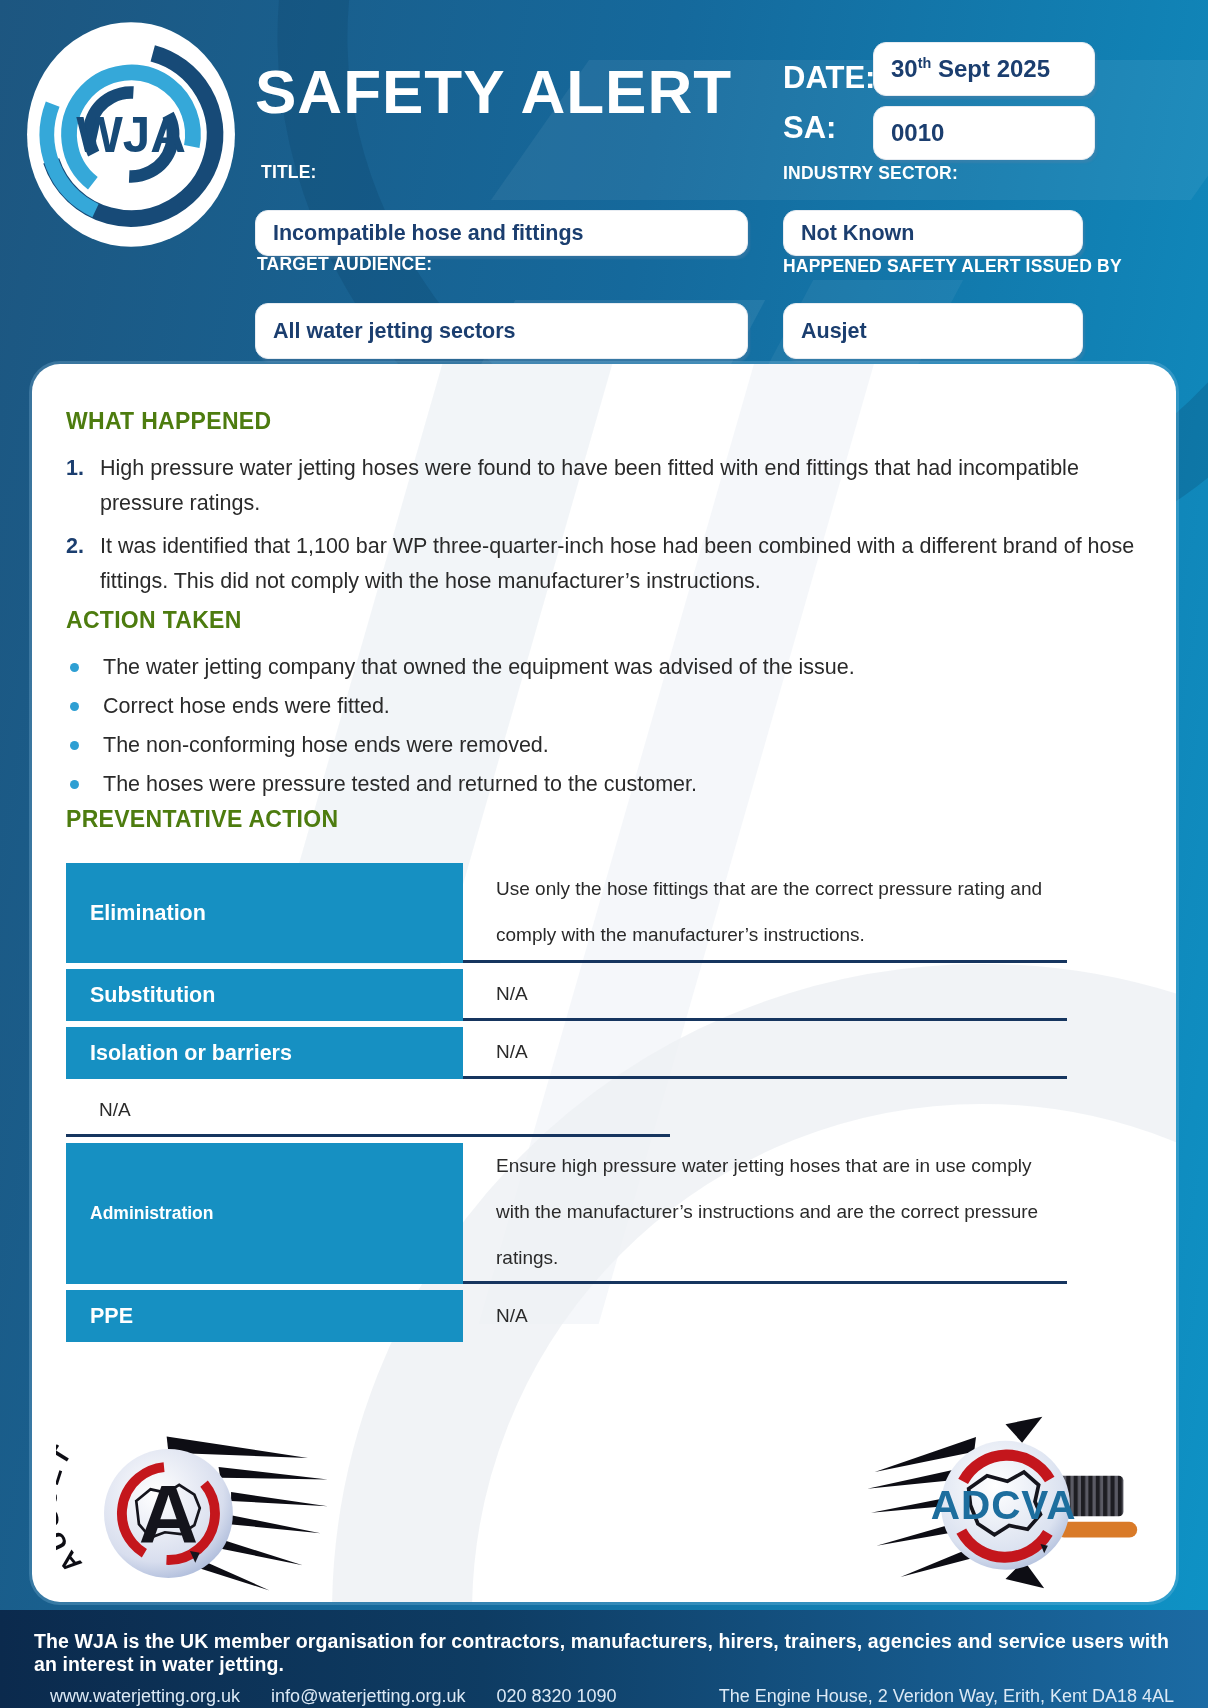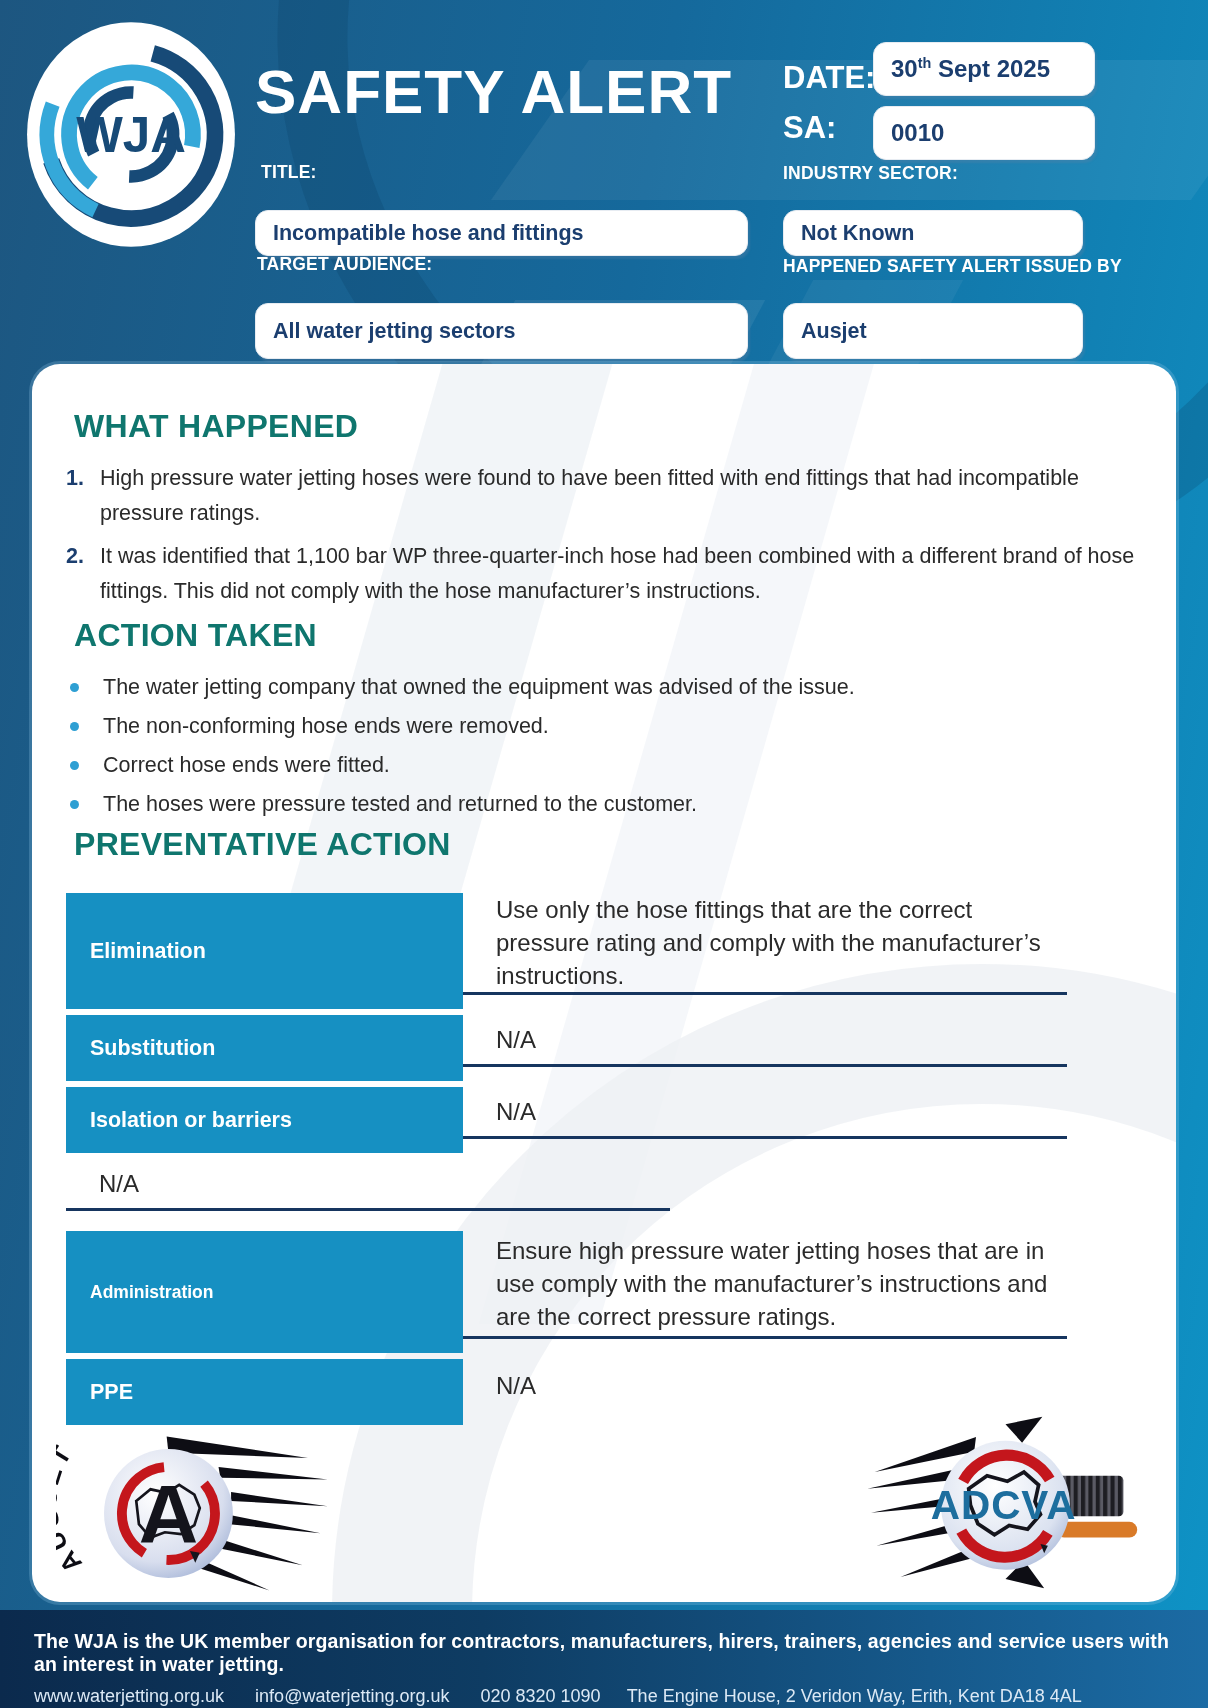--- a/index.html
+++ b/index.html
@@ -31,47 +31,47 @@
   
   .card{position:absolute; left:32px; top:364px; width:1144px; height:1238px; background:#ffffff;
         border-radius:28px; overflow:hidden; box-shadow:0 0 0 3px rgba(150,205,235,0.25);}
   .card-inner{position:relative; z-index:1; padding:44px 34px 0 34px;}
   .wm{position:absolute; z-index:0;}
   .wm1{left:330px; top:-40px; width:170px; height:640px; background:#eef1f6; transform:skewX(-16deg); opacity:.75;}
   .wm2{left:590px; top:-40px; width:120px; height:1000px; background:#eef1f6; transform:skewX(-16deg); opacity:.6;}
   .wm3{left:300px; top:600px; width:1300px; height:1300px; border-radius:50%; border:140px solid #eef0f4;
        box-sizing:border-box; opacity:.8;}
 
-  h2.sec{margin:0 0 16px 8px; color:#0f766e; font-size:32px; letter-spacing:0.3px;}
+  h2.sec{margin:0 0 16px 0; color:#4d7c0f; font-size:23px; letter-spacing:0.3px;}
   .body-text{color:#2a2a2a; font-size:21.5px; line-height:35px;}
   .num-row{display:flex; margin:0 0 8px 0;}
   .num-row .num{flex:0 0 34px; color:#1b3e6f; font-weight:bold;}
   .bullet-row{display:flex; margin:0 0 4px 0;}
   .bullet-dot{flex:0 0 9px; width:9px; height:9px; border-radius:50%; background:#2e9fd3; margin:13px 24px 0 4px;}
   .mt1{margin-top:26px;} .mt2{margin-top:16px;}
 
   
   .pa-table{margin-top:30px; width:1001px;}
   .pa-row{display:flex;}
   .pa-label{width:397px; background:#1690c2; color:#ffffff; font-weight:bold; font-size:21.5px;
         display:flex; align-items:center; padding-left:24px; box-sizing:border-box; margin-bottom:6px;}
   .pa-label.small{font-size:17.5px;}
-  .pa-value{width:604px; color:#2a2a2a; font-size:24px; line-height:33px; display:flex; align-items:center;
-        padding-left:33px; box-sizing:border-box; border-bottom:3px solid #16355f; margin-bottom:20px;}
+  .pa-value{width:604px; color:#2a2a2a; font-size:19px; line-height:46px; display:flex; align-items:center;
+        padding-left:33px; box-sizing:border-box; border-bottom:3px solid #16355f; margin-bottom:6px;}
   .pa-row.last .pa-value{border-bottom:none;}
   .h-tall{min-height:100px;} .h-short{min-height:52px;} .h-admin{min-height:108px;}
 
   .ausjet-logo{position:absolute; left:24px; bottom:8px; width:275px; height:170px; z-index:1;}
   .adcva-logo{position:absolute; right:28px; bottom:12px; width:285px; height:175px; z-index:1;}
 
   
   .footer{position:absolute; left:0; top:1610px; width:1208px; height:98px;
         background:linear-gradient(90deg,#0b2a4d 0%, #0e3c63 40%, #1b6ba4 100%); color:#ffffff;}
   .footer-line1{padding:20px 32px 0 34px; font-size:19.5px; font-weight:bold; letter-spacing:0.1px;}
-  .footer-line2{display:flex; padding:10px 34px 0 34px; font-size:18px; color:#dce9f5;}
+  .footer-line2{display:flex; justify-content:space-between; padding:10px 34px 0 50px; font-size:18px; color:#dce9f5;}
   .footer-contacts span{margin-right:26px;}
 </style>
 </head>
 <body>
 
 <div class="page">
 
   <div class="swirl-ring"></div>
   <div class="band"></div>
   <div class="streak s1"></div>
@@ -138,25 +138,25 @@
       </div>
 
       <h2 class="sec mt1">ACTION TAKEN</h2>
 
       <div class="bullet-row body-text">
         <span class="bullet-dot"></span>
         <span>The water jetting company that owned the equipment was advised of the issue.</span>
       </div>
       <div class="bullet-row body-text">
         <span class="bullet-dot"></span>
+        <span>Correct hose ends were fitted.</span>
+      </div>
+      <div class="bullet-row body-text">
+        <span class="bullet-dot"></span>
         <span>The non-conforming hose ends were removed.</span>
-      </div>
-      <div class="bullet-row body-text">
-        <span class="bullet-dot"></span>
-        <span>Correct hose ends were fitted.</span>
       </div>
       <div class="bullet-row body-text">
         <span class="bullet-dot"></span>
         <span>The hoses were pressure tested and returned to the customer.</span>
       </div>
 
       <h2 class="sec mt2">PREVENTATIVE ACTION</h2>
 
       <div class="pa-table">
         <div class="pa-row">

